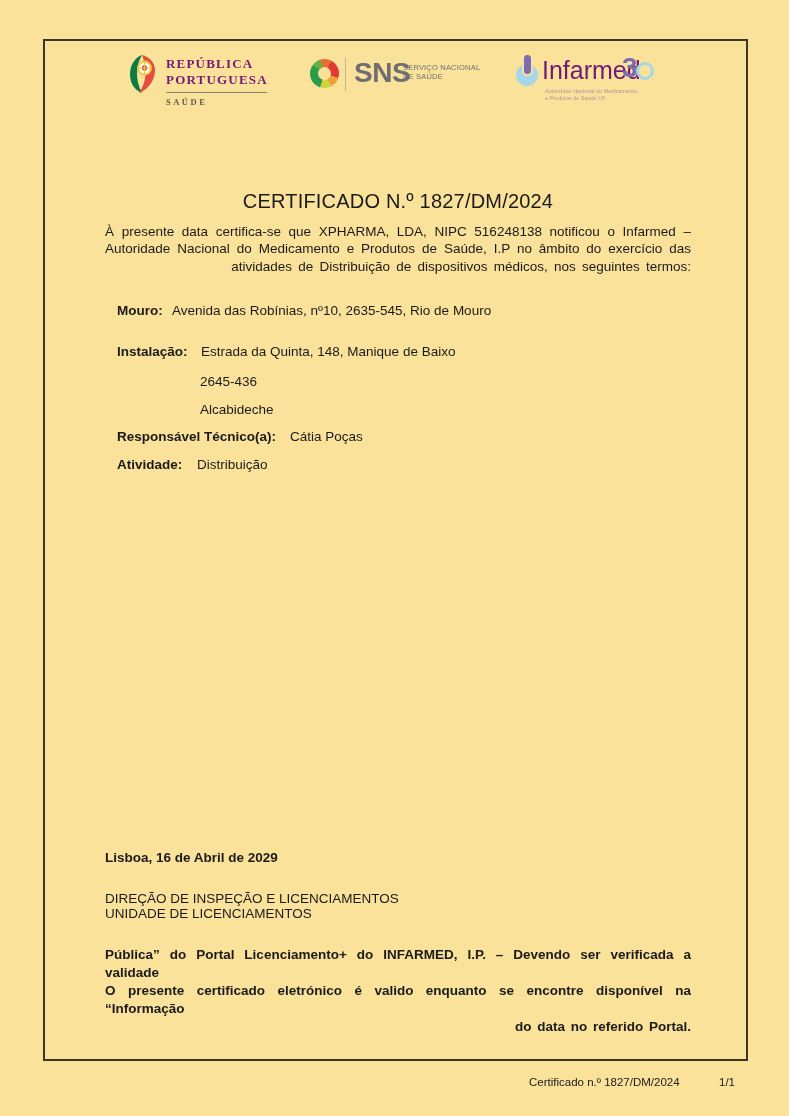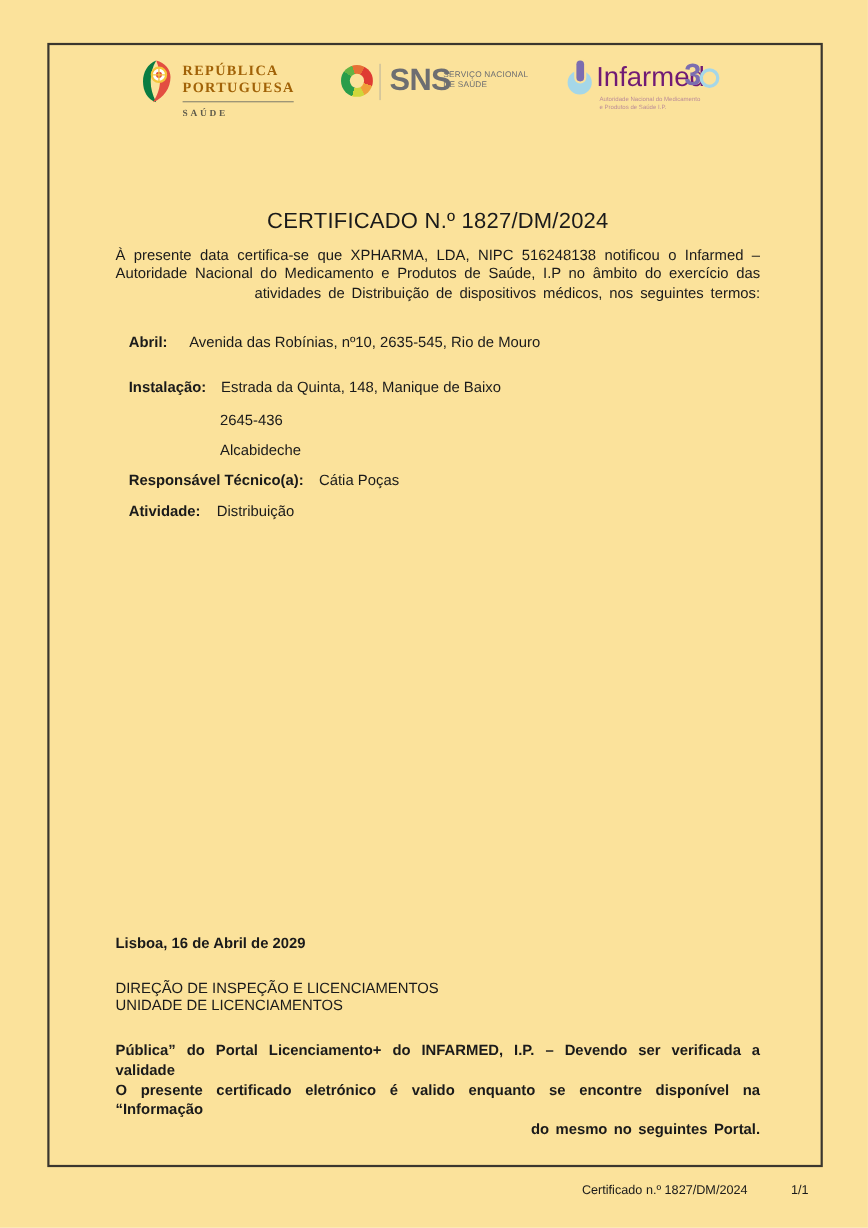--- a/index.html
+++ b/index.html
@@ -20,21 +20,21 @@
     border:2px solid #3a362e;
   }
 
   
   .gov-emblem { left:128px; top:54px; width:28px; height:40px; }
   .gov-text {
     left:166px; top:56px;
     font-family:"Liberation Serif", serif;
     font-size:13px; font-weight:bold;
     letter-spacing:1.2px; line-height:15.5px;
-    color:#a16207; white-space:nowrap;
+    color:#701a75; white-space:nowrap;
   }
   .gov-rule { left:166px; top:92px; width:101px; height:1px; background:#87836f; }
   .gov-dept {
     left:166px; top:97px;
     font-family:"Liberation Serif", serif;
     font-size:8.5px; font-weight:bold; letter-spacing:2.5px;
     color:#5f5b4b;
   }
 
   .sns-ring {
@@ -150,21 +150,21 @@
   </div>
 
   <div class="abs title">CERTIFICADO N.º 1827/DM/2024</div>
 
   <div class="abs intro">
       <div class="line-j">À presente data certifica-se que XPHARMA, LDA, NIPC 516248138 notificou o Infarmed –</div>
       <div class="line-j">Autoridade Nacional do Medicamento e Produtos de Saúde, I.P no âmbito do exercício das</div>
       <div class="line-l">atividades de Distribuição de dispositivos médicos, nos seguintes termos:</div>
     </div>
 
-  <div class="abs field lbl" style="left:117px; top:304px;">Abril:</div>
+  <div class="abs field lbl" style="left:117px; top:304px;">Mouro:</div>
   <div class="abs field" style="left:172px; top:304px;">Avenida das Robínias, nº10, 2635-545, Rio de Mouro</div>
 
   <div class="abs field lbl" style="left:117px; top:345px;">Instalação:</div>
   <div class="abs field" style="left:201px; top:345px;">Estrada da Quinta, 148, Manique de Baixo</div>
   <div class="abs field" style="left:200px; top:375px;">2645-436</div>
   <div class="abs field" style="left:200px; top:403px;">Alcabideche</div>
 
   <div class="abs field lbl" style="left:117px; top:430px;">Responsável Técnico(a):</div>
   <div class="abs field" style="left:290px; top:430px;">Cátia Poças</div>
 
@@ -173,19 +173,19 @@
 
   <div class="abs place-date">Lisboa, 16 de Abril de 2029</div>
   <div class="abs org">
     <div>DIREÇÃO DE INSPEÇÃO E LICENCIAMENTOS</div>
     <div>UNIDADE DE LICENCIAMENTOS</div>
   </div>
 
   <div class="abs validity">
       <div class="line-j">Pública” do Portal Licenciamento+ do INFARMED, I.P. – Devendo ser verificada a validade</div>
       <div class="line-j">O presente certificado eletrónico é valido enquanto se encontre disponível na “Informação</div>
-      <div class="line-l">do mesmo no seguintes Portal.</div>
+      <div class="line-l">do data no referido Portal.</div>
     </div>
 
   <div class="abs footer-ref">Certificado n.º 1827/DM/2024</div>
   <div class="abs footer-page">1/1</div>
 
 </div>
 
 </body></html>

